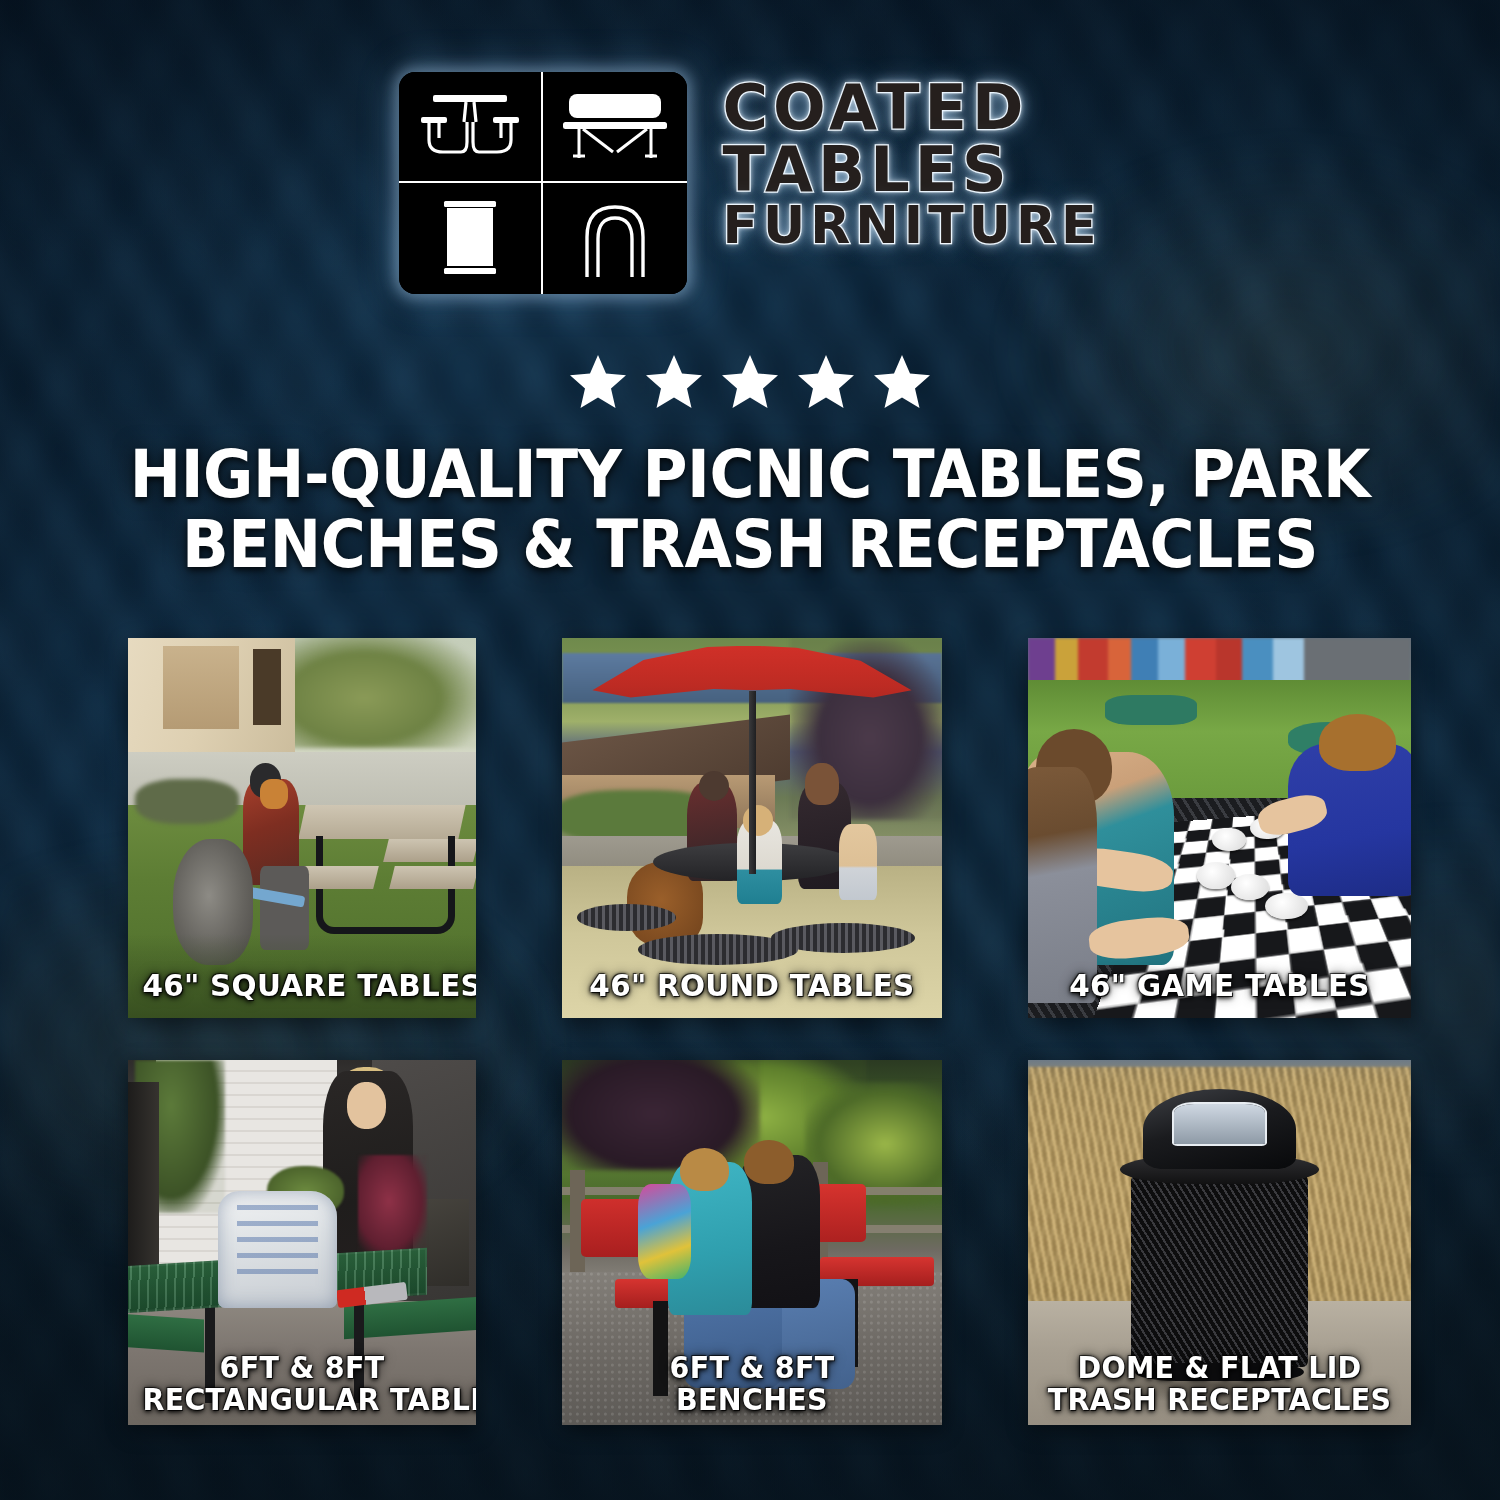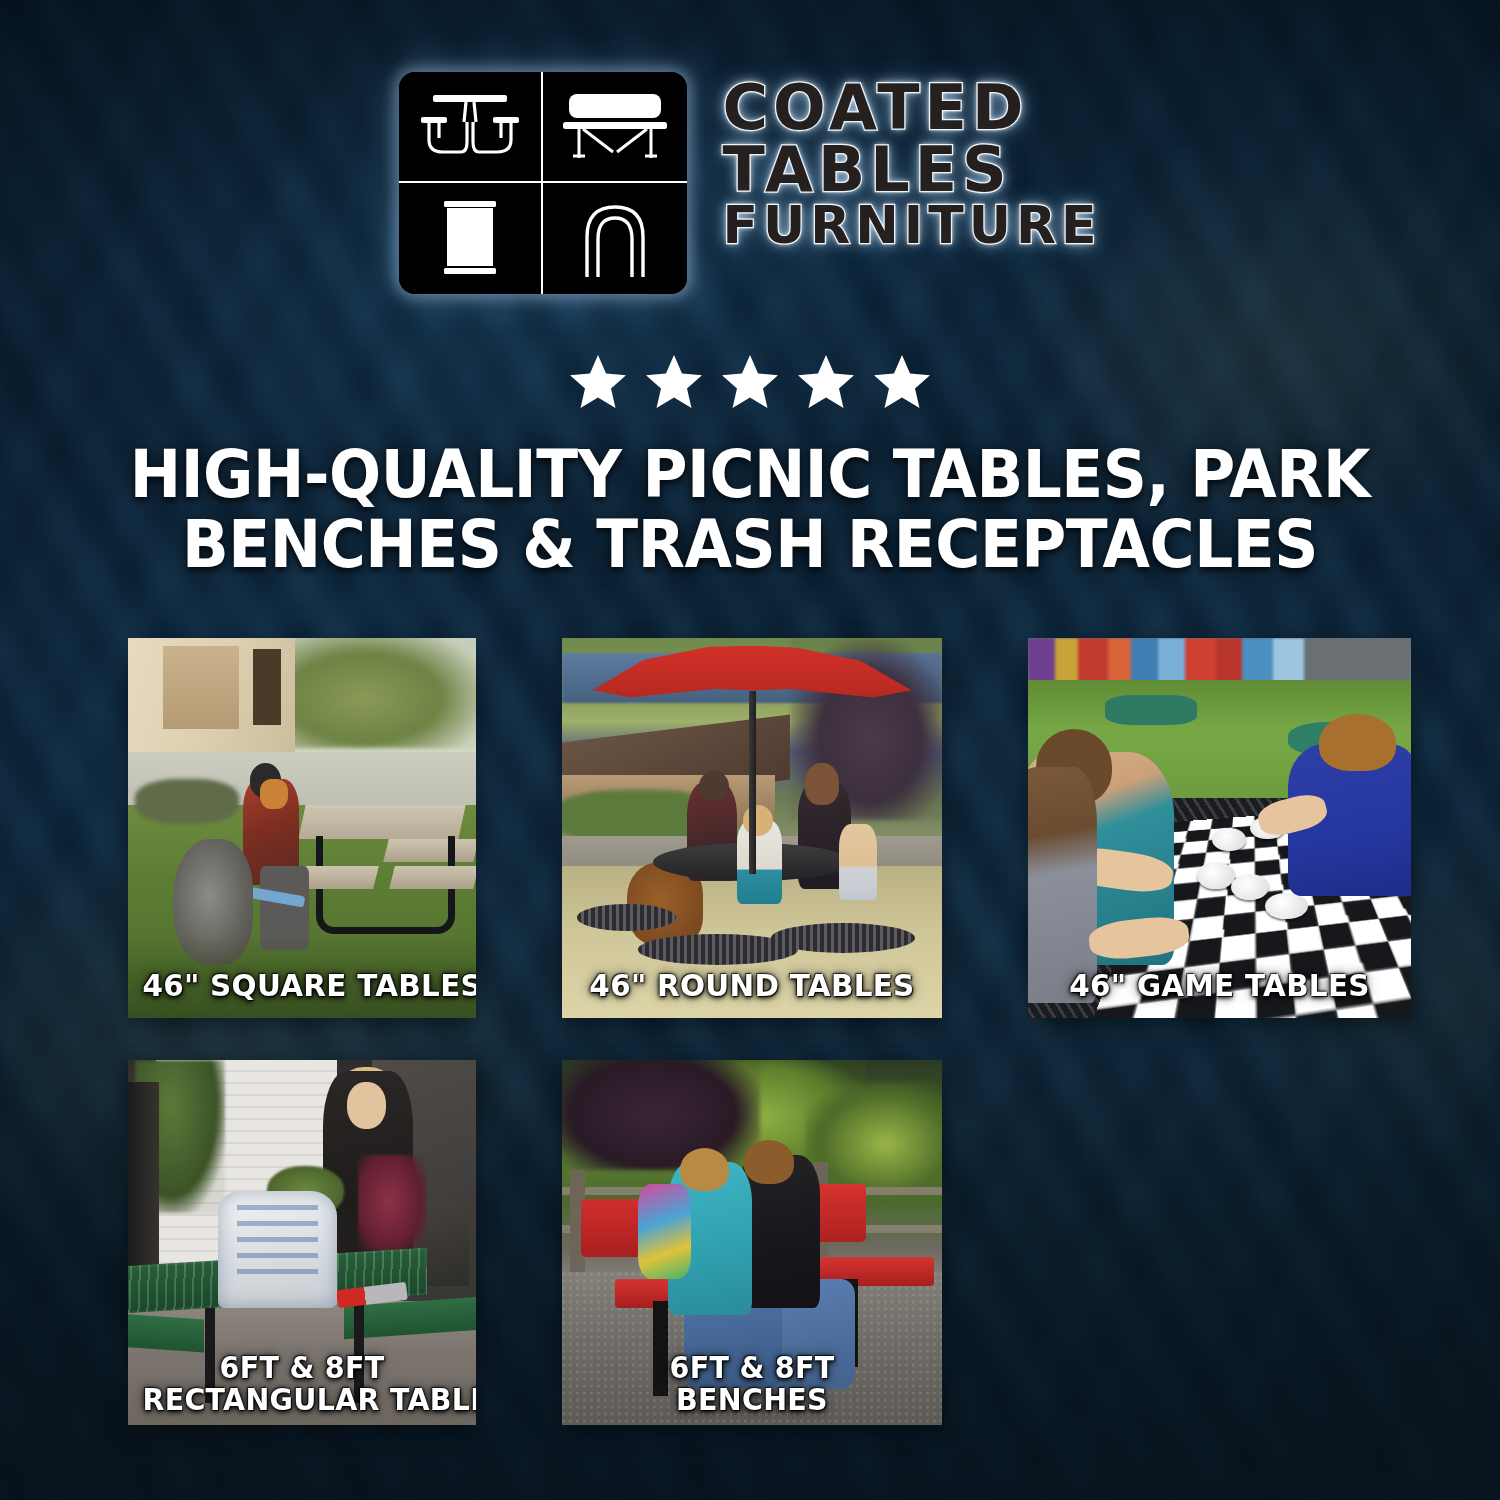--- a/index.html
+++ b/index.html
@@ -585,17 +585,34 @@
           <div class="layer t5-boy1"></div>
           <div class="layer t5-boy1-h"></div>
           <div class="layer t5-pack"></div>
         </div>
         <div class="caption">
           <span class="cap-line">6FT &amp; 8FT</span>
           <span class="cap-line">BENCHES</span>
         </div>
       </div>
 
+      <div class="tile two-line">
+        <div class="photo">
+          <div class="layer t6-bg"></div>
+          <div class="layer t6-grass"></div>
+          <div class="layer t6-path"></div>
+          <div class="layer t6-shadow"></div>
+          <div class="layer t6-body"></div>
+          <div class="layer t6-base"></div>
+          <div class="layer t6-collar"></div>
+          <div class="layer t6-dome"></div>
+          <div class="layer t6-opening"></div>
+        </div>
+        <div class="caption">
+          <span class="cap-line">DOME &amp; FLAT LID</span>
+          <span class="cap-line">TRASH RECEPTACLES</span>
+        </div>
+      </div>
 
     </div>
 
   </div>
 </div>
 
 </body></html>

